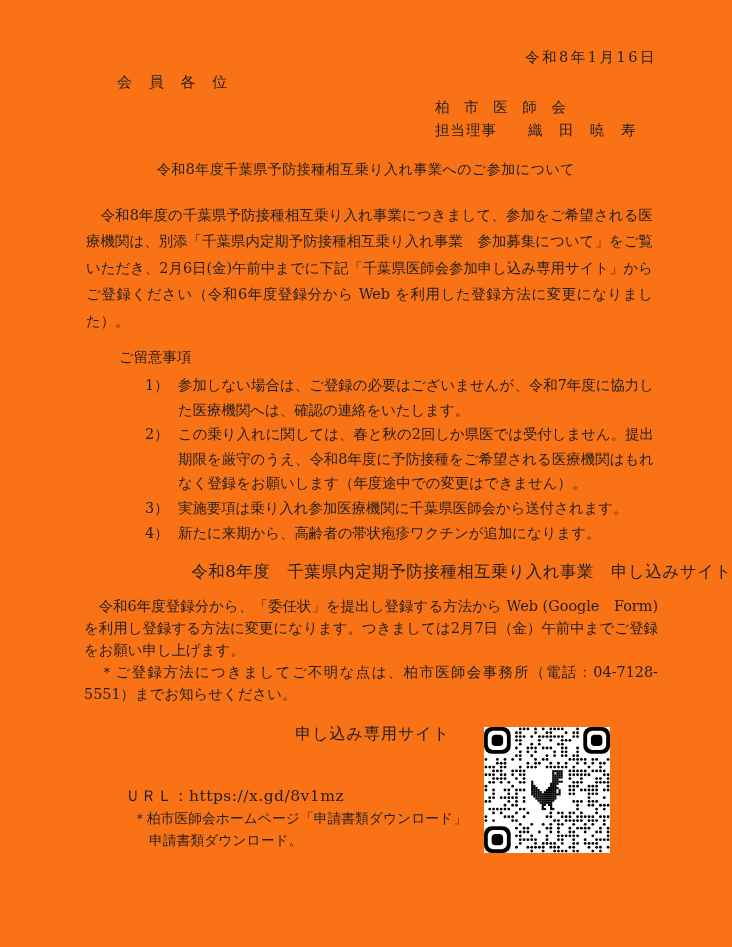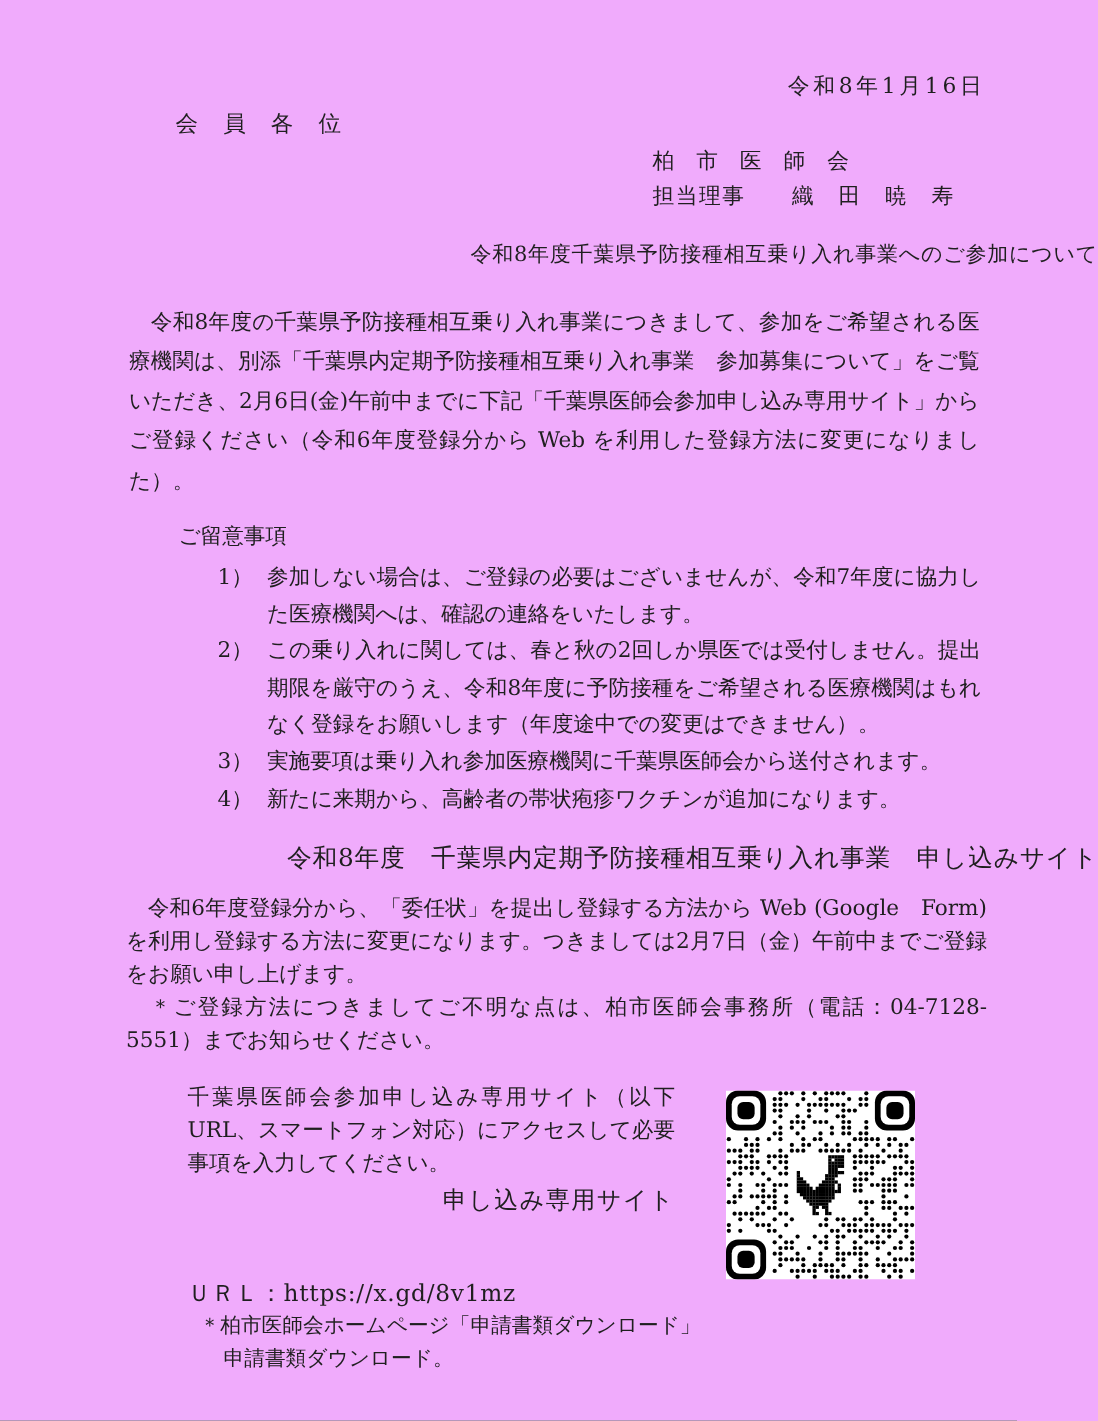--- a/index.html
+++ b/index.html
@@ -1,30 +1,30 @@
 <!DOCTYPE html>
 <html><head>
 <meta charset="utf-8">
 <style>
   html,body{margin:0;padding:0;background:#888;}
   .page{
     position:relative;
     width:732px;height:947px;
     margin:0 auto;
-    background:#f0abfc;
+    background:#f97316;
     font-family:"DejaVu Serif","Liberation Serif",serif;
     color:#1f1f1f;
     overflow:hidden;
   }
   .abs{position:absolute;}
   .date{top:48px;right:75px;font-size:14.5px;letter-spacing:2.5px;}
   .addressee{top:73px;left:117px;font-size:15px;letter-spacing:6px;}
   .sender-org{top:98px;left:435px;font-size:14.5px;letter-spacing:5px;}
   .sender-person{top:121px;left:435px;font-size:14.5px;letter-spacing:1px;}
-  .doc-title{top:161px;left:0;width:100%;text-align:right;font-size:14px;font-weight:normal;margin:0;letter-spacing:0.5px;}
+  .doc-title{top:161px;left:0;width:100%;text-align:center;font-size:14px;font-weight:normal;margin:0;letter-spacing:0.5px;}
   .intro{top:202px;left:86px;width:567px;font-size:14.4px;line-height:26.4px;text-align:justify;margin:0;}
   .notes-label{top:348px;left:119px;font-size:14.4px;}
   .notes{top:373px;left:145px;width:510px;}
   .note-item{display:flex;font-size:14.4px;line-height:24.6px;}
   .note-num{width:33px;flex:0 0 33px;}
   .note-txt{width:476px;text-align:justify;}
   .signup-heading{top:561px;left:0;width:100%;text-align:right;font-size:16.5px;font-weight:500;margin:0;letter-spacing:0.5px;}
   .signup-block{top:596px;left:84px;width:574px;}
   .signup-block p{margin:0;font-size:14.4px;line-height:21.9px;text-align:justify;}
   .bottom-left{top:721px;left:125px;width:325px;}
@@ -74,21 +74,20 @@
   </div>
 
   <h2 class="abs signup-heading">令和8年度　千葉県内定期予防接種相互乗り入れ事業　申し込みサイト</h2>
 
   <div class="abs signup-block">
     <p>　令和6年度登録分から、「委任状」を提出し登録する方法から Web (Google　Form) を利用し登録する方法に変更になります。つきましては2月7日（金）午前中までご登録をお願い申し上げます。</p>
     <p>　＊ご登録方法につきましてご不明な点は、柏市医師会事務所（電話：04-7128-5551）までお知らせください。</p>
   </div>
 
   <div class="abs bottom-left">
-    <p class="access">千葉県医師会参加申し込み専用サイト（以下 URL、スマートフォン対応）にアクセスして必要事項を入力してください。</p>
     <div class="site-label">申し込み専用サイト</div>
     <div class="url-line">ＵＲＬ：https://x.gd/8v1mz</div>
     <div class="hp-note">＊柏市医師会ホームページ「申請書類ダウンロード」</div>
     <div class="hp-note2">申請書類ダウンロード。</div>
   </div>
 
   <div class="abs qr-box">
     <svg id="qr-svg" viewBox="0 0 33 33" xmlns="http://www.w3.org/2000/svg">
         <rect x="0" y="0" width="33" height="33" fill="#ffffff"></rect>
         <circle cx="9.5" cy="0.5" r="0.37" fill="#000000"></circle>

